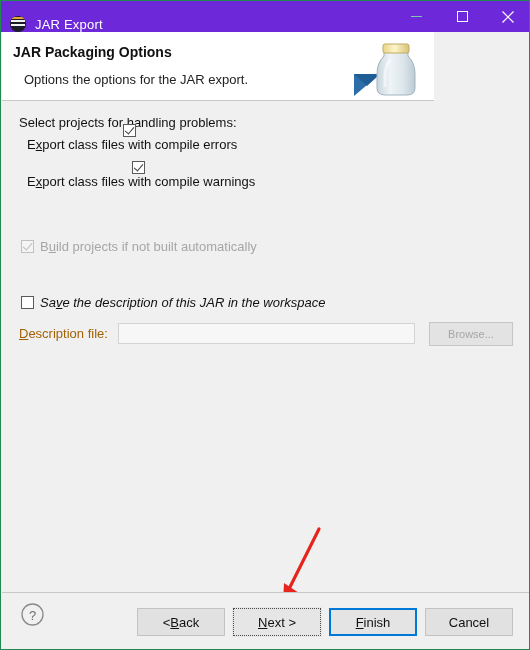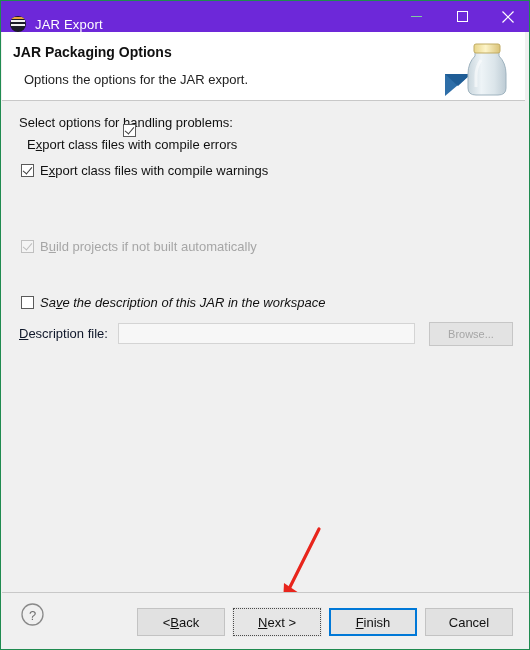--- a/index.html
+++ b/index.html
@@ -65,21 +65,21 @@
     height: 31px;
     display: flex;
     align-items: center;
     justify-content: center;
   }
   .win-btn svg { display: block; }
   
   .header {
     position: absolute;
     left: 1px; top: 31px;
-    width: 523px;
+    width: 432px;
     height: 69px;
     background: #ffffff;
     border-bottom: 1px solid #c8c8c8;
     box-sizing: border-box;
   }
   .header-title {
     position: absolute;
     left: 11px; top: 12px;
     font-size: 14px;
     font-weight: bold;
@@ -112,21 +112,21 @@
     color: #111111;
   }
   .cbrow {
     position: absolute;
     left: 19px;
     display: flex;
     align-items: center;
     height: 18px;
   }
   .cbrow.r1 { top: 23px; flex-direction: column; }
-  .cbrow.r2 { top: 60px; }
+  .cbrow.r2 { top: 60px; flex-direction: column; }
   .cbrow.r3 { top: 104px; }
   .cbrow.r4 { top: 136px; }
   .cbrow.r5 { top: 192px; font-style: italic; }
   .cbox {
     width: 13px;
     height: 13px;
     border: 1px solid #5a5a5a;
     background: #ffffff;
     box-sizing: border-box;
     position: relative;
@@ -160,21 +160,21 @@
   .descrow {
     position: absolute;
     left: 17px; top: 222px;
     width: 494px;
     height: 22px;
   }
   .desc-label {
     position: absolute;
     left: 0; top: 3px;
     font-size: 13px;
-    color: #0f172a;
+    color: #a16207;
     white-space: nowrap;
   }
   .desc-input {
     position: absolute;
     left: 99px; top: 0;
     width: 297px;
     height: 21px;
     background: #f7f7f7;
     border: 1px solid #d4d4d4;
     box-sizing: border-box;
@@ -300,21 +300,21 @@
         <polygon points="0,38 26,38 0,60" fill="#2e6ea8"></polygon>
         <polygon points="0,38 26,38 13,50" fill="#1f5d96"></polygon>
         <path d="M30 16 h24 v4 q7 7 7 18 v14 q0 7 -8 7 h-22 q-8 0 -8 -7 v-14 q0 -11 7 -18 z" fill="url(#glass)" stroke="#9fb3bf" stroke-width="1"></path>
         <rect x="29" y="8" width="26" height="9" rx="2" fill="url(#lid)" stroke="#c0ab63" stroke-width="1"></rect>
         <path d="M36 24 q-5 7 -5 16 v11" stroke="#ffffff" stroke-width="3" fill="none" opacity="0.55"></path>
       </svg>
     </div>
   </div>
 
   <div class="content">
-    <div class="intro-label">Select options for handling problems:</div>
+    <div class="intro-label">Select projects for handling problems:</div>
 
     <div class="cbrow r1">
       <span class="cbox checked"></span>
       <span class="cblabel"><span>E</span><span class="mn">x</span><span>port class files with compile errors</span></span>
     </div>
 
     <div class="cbrow r2">
       <span class="cbox checked"></span>
       <span class="cblabel"><span>E</span><span class="mn">x</span><span>port class files with compile warnings</span></span>
     </div>

